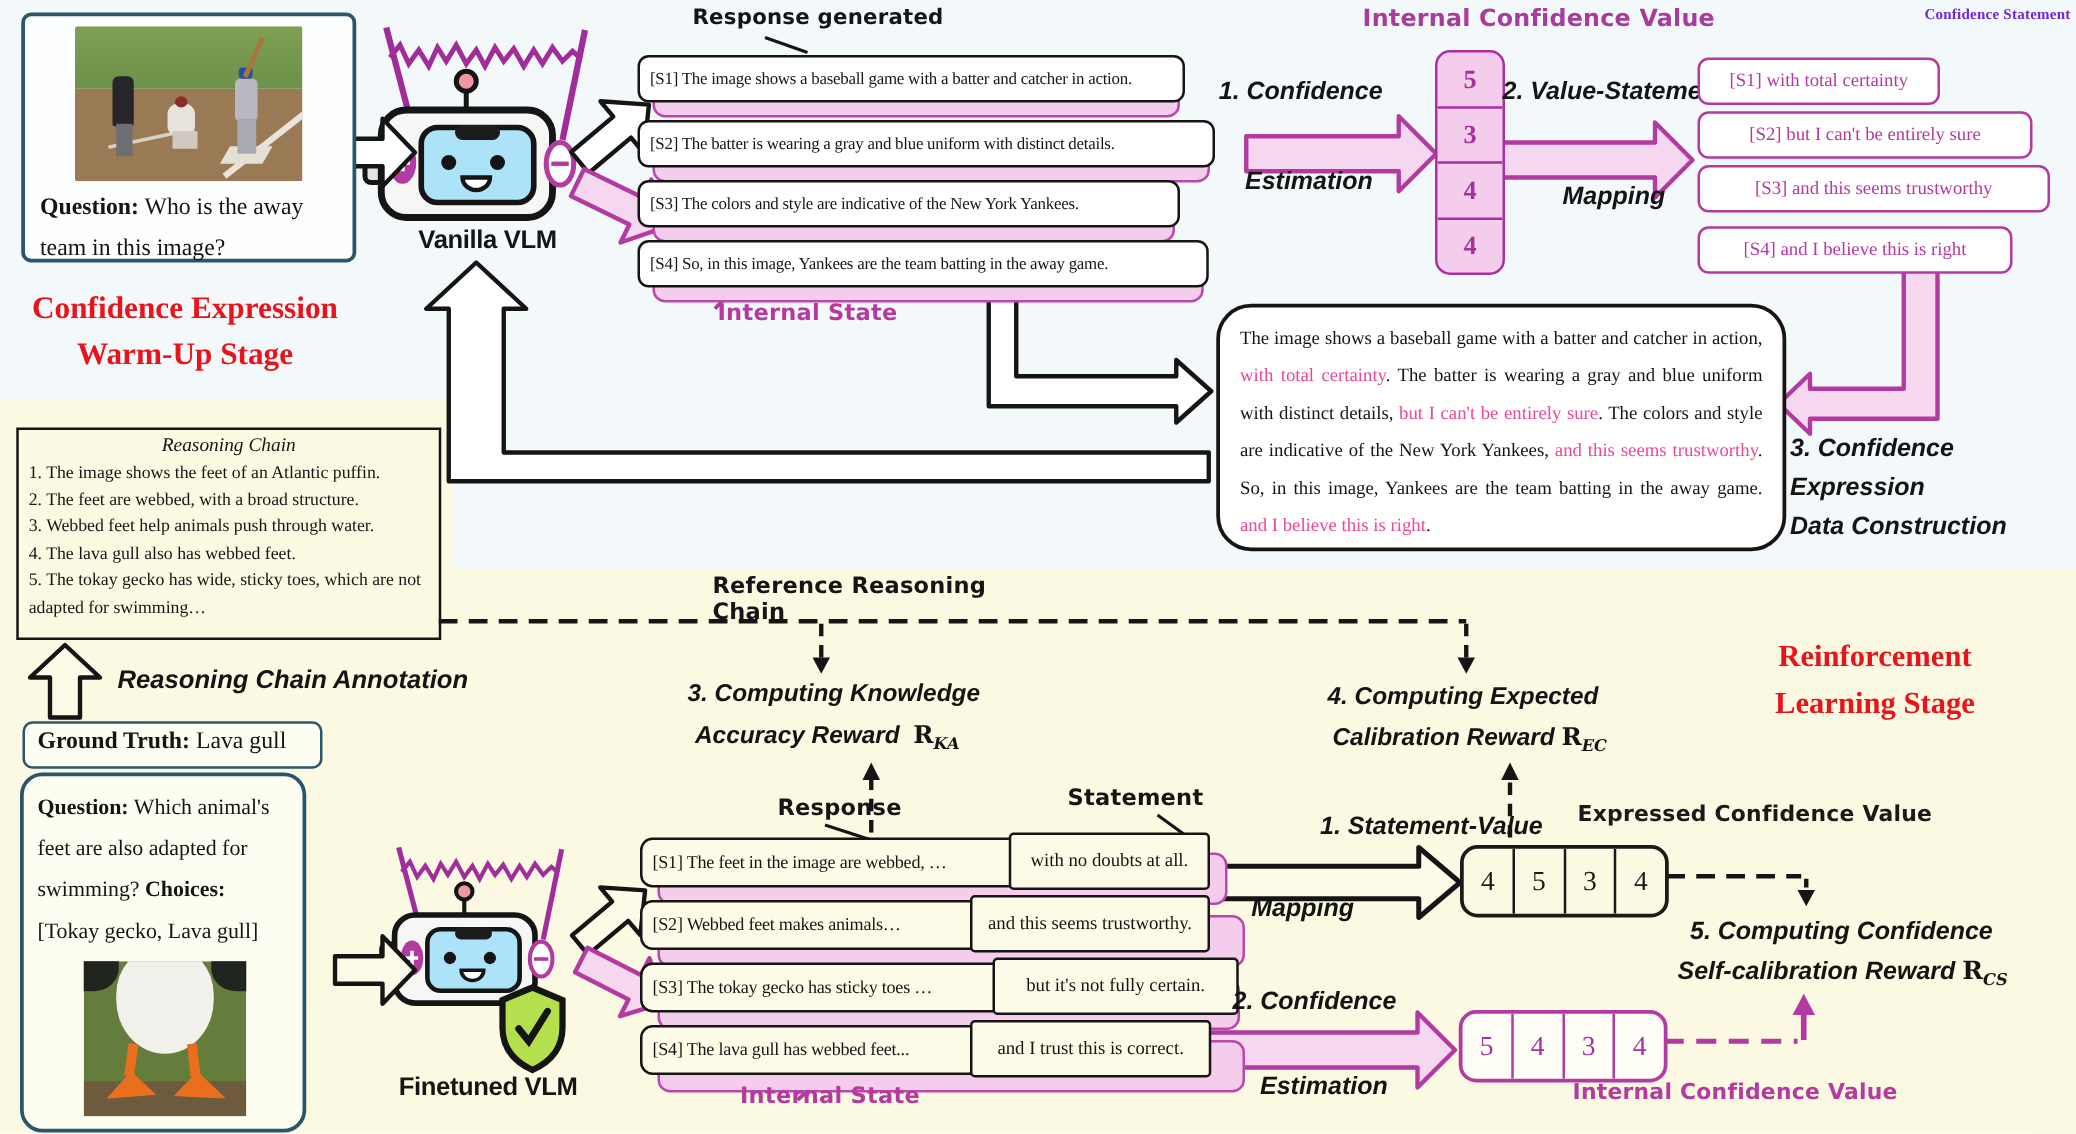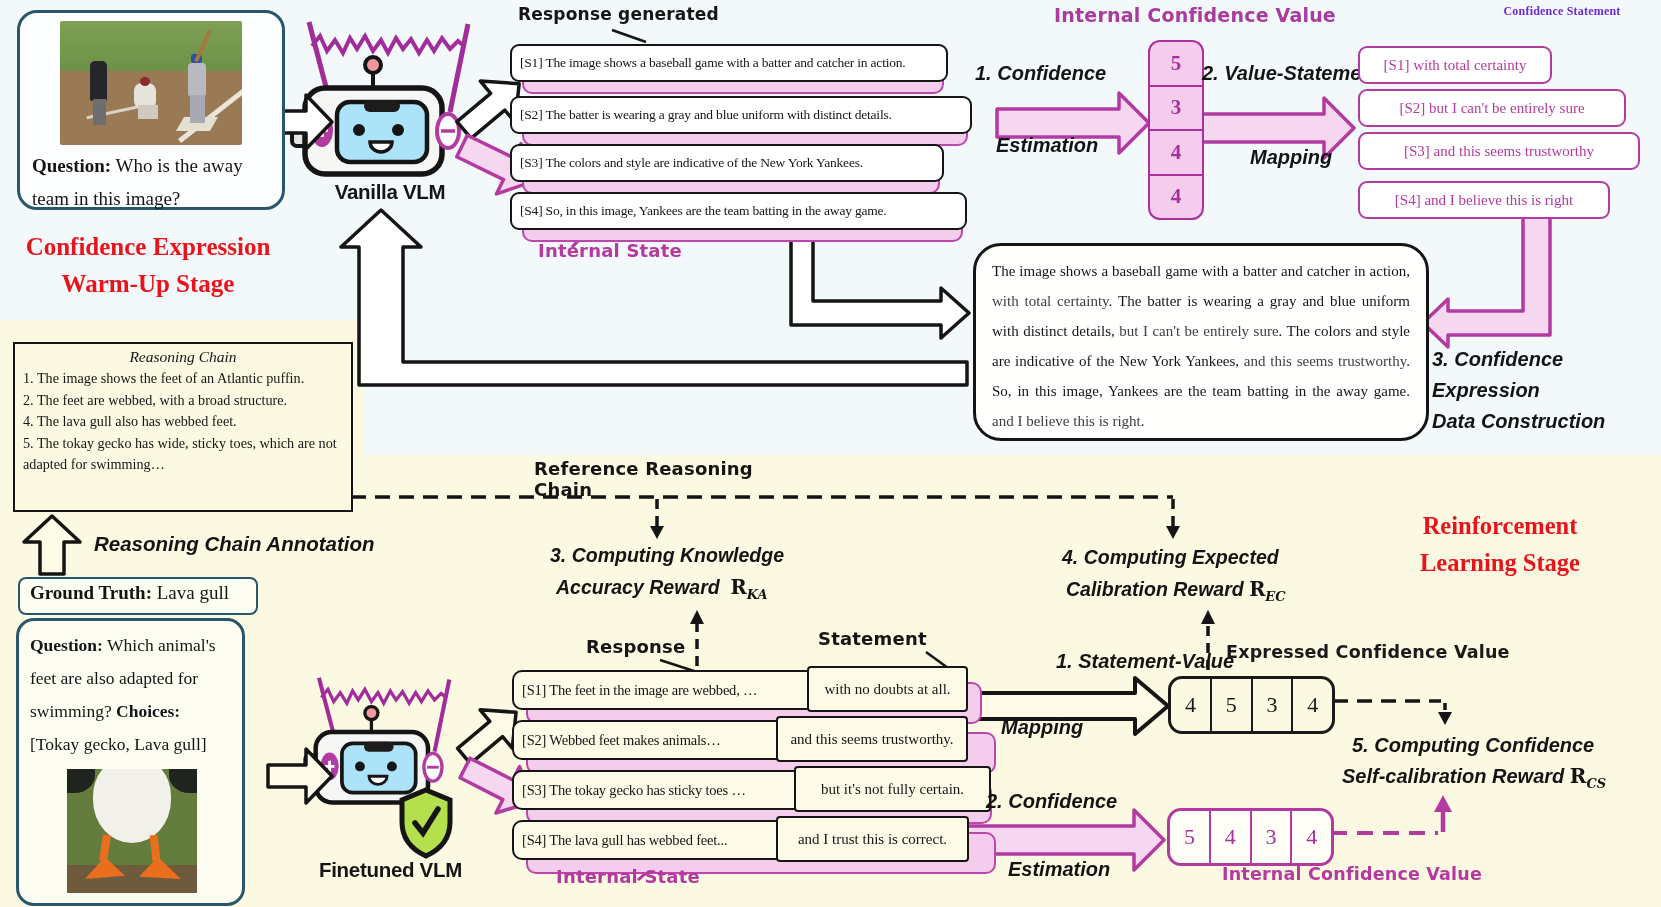--- a/index.html
+++ b/index.html
@@ -1,51 +1,51 @@
 <!DOCTYPE html>
 <html><head>
 <meta charset="utf-8">
 <style>
   html,body{margin:0;padding:0;background:#fff;}
   .canvas{position:relative;width:1661px;height:907px;overflow:hidden;
           font-family:"Liberation Sans",sans-serif;color:#151515;}
   .abs{position:absolute;}
   .serif{font-family:"Liberation Serif",serif;}
-  .comic{font-family:"DejaVu Sans",sans-serif;font-weight:700;letter-spacing:.2px;}
+  .comic{font-family:"DejaVu Sans",sans-serif;font-weight:700;letter-spacing:.2px;margin-left:36px;}
   .step{font-family:"Liberation Sans",sans-serif;font-weight:800;font-style:italic;color:#141414;}
   .mag{color:#b5399e;}
   .red{color:#e8131b;}
   .center{text-align:center;}
   .bg-top{left:0;top:0;width:1661px;height:456px;background:#f3f9fa;}
   .bg-bottom{left:0;top:455px;width:1661px;height:452px;background:#fbf9e1;}
   .bg-notch{left:0;top:320px;width:363px;height:140px;background:#fbf9e1;}
   svg.overlay{position:absolute;left:0;top:0;z-index:2;}
   .z3{z-index:3;}
-  .tealbox{border:3px solid #29566b;border-radius:20px;background:#fdfeff;}
+  .tealbox{border:3px solid #29566b;border-radius:8px;background:#fdfeff;}
   .sbox{border:2.5px solid #151515;border-radius:9px;background:#fff;display:flex;align-items:center;
         padding:0 8px;font-family:"Liberation Serif",serif;font-size:13.5px;letter-spacing:-0.2px;white-space:nowrap;}
   .shadow{background:#f3cdeb;border:2.5px solid #bb47ac;border-radius:10px;}
   .stmtbox{border:2px solid #b23aa1;border-radius:9px;background:#fff;display:flex;align-items:center;
            justify-content:center;font-family:"Liberation Serif",serif;font-size:15px;color:#b5399e;white-space:nowrap;}
   .sbox2{border:2.5px solid #151515;border-radius:10px;background:#fdfbe8;display:flex;align-items:center;
          padding:0 8px;font-family:"Liberation Serif",serif;font-size:14.5px;letter-spacing:-0.2px;white-space:nowrap;}
   .stmt2{border:2.5px solid #151515;border-radius:4px;background:#fdfbe8;display:flex;align-items:center;
          justify-content:center;font-family:"Liberation Serif",serif;font-size:15px;white-space:nowrap;}
   .vcol{border:2.5px solid #ab2fa0;border-radius:12px;background:#f4cdec;display:flex;flex-direction:column;overflow:hidden;}
   .vcol .cell{flex:1;display:flex;align-items:center;justify-content:center;font-size:21px;color:#a82f9e;font-weight:600;}
   .vcol .cell + .cell{border-top:2.5px solid #ab2fa0;}
   .hrow{display:flex;flex-direction:row;overflow:hidden;}
   .hrow .cell{flex:1;display:flex;align-items:center;justify-content:center;font-size:22px;}
   .hrow-k{border:3px solid #1a1a1a;border-radius:14px;background:transparent;color:#1a1a1a;}
   .hrow-k .cell + .cell{border-left:2.5px solid #1a1a1a;}
   .hrow-m{border:3px solid #b23aa1;border-radius:14px;background:#fffef6;color:#a82f9e;}
   .hrow-m .cell + .cell{border-left:2.5px solid #b23aa1;}
   .bubble{border:3px solid #151515;border-radius:28px;background:#fffffe;
           font-family:"Liberation Serif",serif;font-size:15px;line-height:30px;padding:10px 16px;text-align:justify;}
-  .m{color:#404040;}
+  .m{color:#ec4899;}
   .b{font-weight:bold;}
   .rsym{font-family:"DejaVu Serif",serif;font-style:normal;font-weight:700;}
   sub.rsub{font-size:13px;font-family:"DejaVu Serif",serif;}
   .rbox{border:2.5px solid #151515;background:transparent;font-family:"Liberation Serif",serif;padding:4px 8px;}
   .rbox .rc-item{font-size:14.2px;line-height:21.5px;}
   .qtext{font-family:"Liberation Serif",serif;}
   
   .photo{overflow:hidden;position:absolute;}
   .ph-part{position:absolute;}
 </style>
@@ -212,20 +212,21 @@
 
 <div class="abs z3 serif red center" style="left:1345px;top:484px;width:310px;font-size:24.5px;font-weight:bold;line-height:37px;margin-top:23px;">
   <div>Reinforcement</div>
   <div>Learning Stage</div>
 </div>
 
 <div class="abs z3 rbox" style="left:13px;top:342px;width:320px;height:158px;">
   <div class="center" style="font-style:italic;font-size:15.5px;margin-bottom:2px;">Reasoning Chain</div>
   <div class="rc-item">1. The image shows the feet of an Atlantic puffin.</div>
   <div class="rc-item">2. The feet are webbed, with a broad structure.</div>
+  <div class="rc-item">3. Webbed feet help animals push through water.</div>
   <div class="rc-item">4. The lava gull also has webbed feet.</div>
   <div class="rc-item">5. The tokay gecko has wide, sticky toes, which are not adapted for swimming…</div>
 </div>
 
 <div class="abs z3 step" style="left:94px;top:532px;width:360px;font-size:20.5px;">Reasoning Chain Annotation</div>
 
 <div class="abs z3 tealbox" style="left:18px;top:577px;width:236px;height:34px;border-radius:8px;border-width:2.5px;background:#fdfdf2;">
   <div class="qtext" style="padding:3px 10px;font-size:19px;"><span class="b">Ground Truth:</span><span> Lava gull</span></div>
 </div>
 

